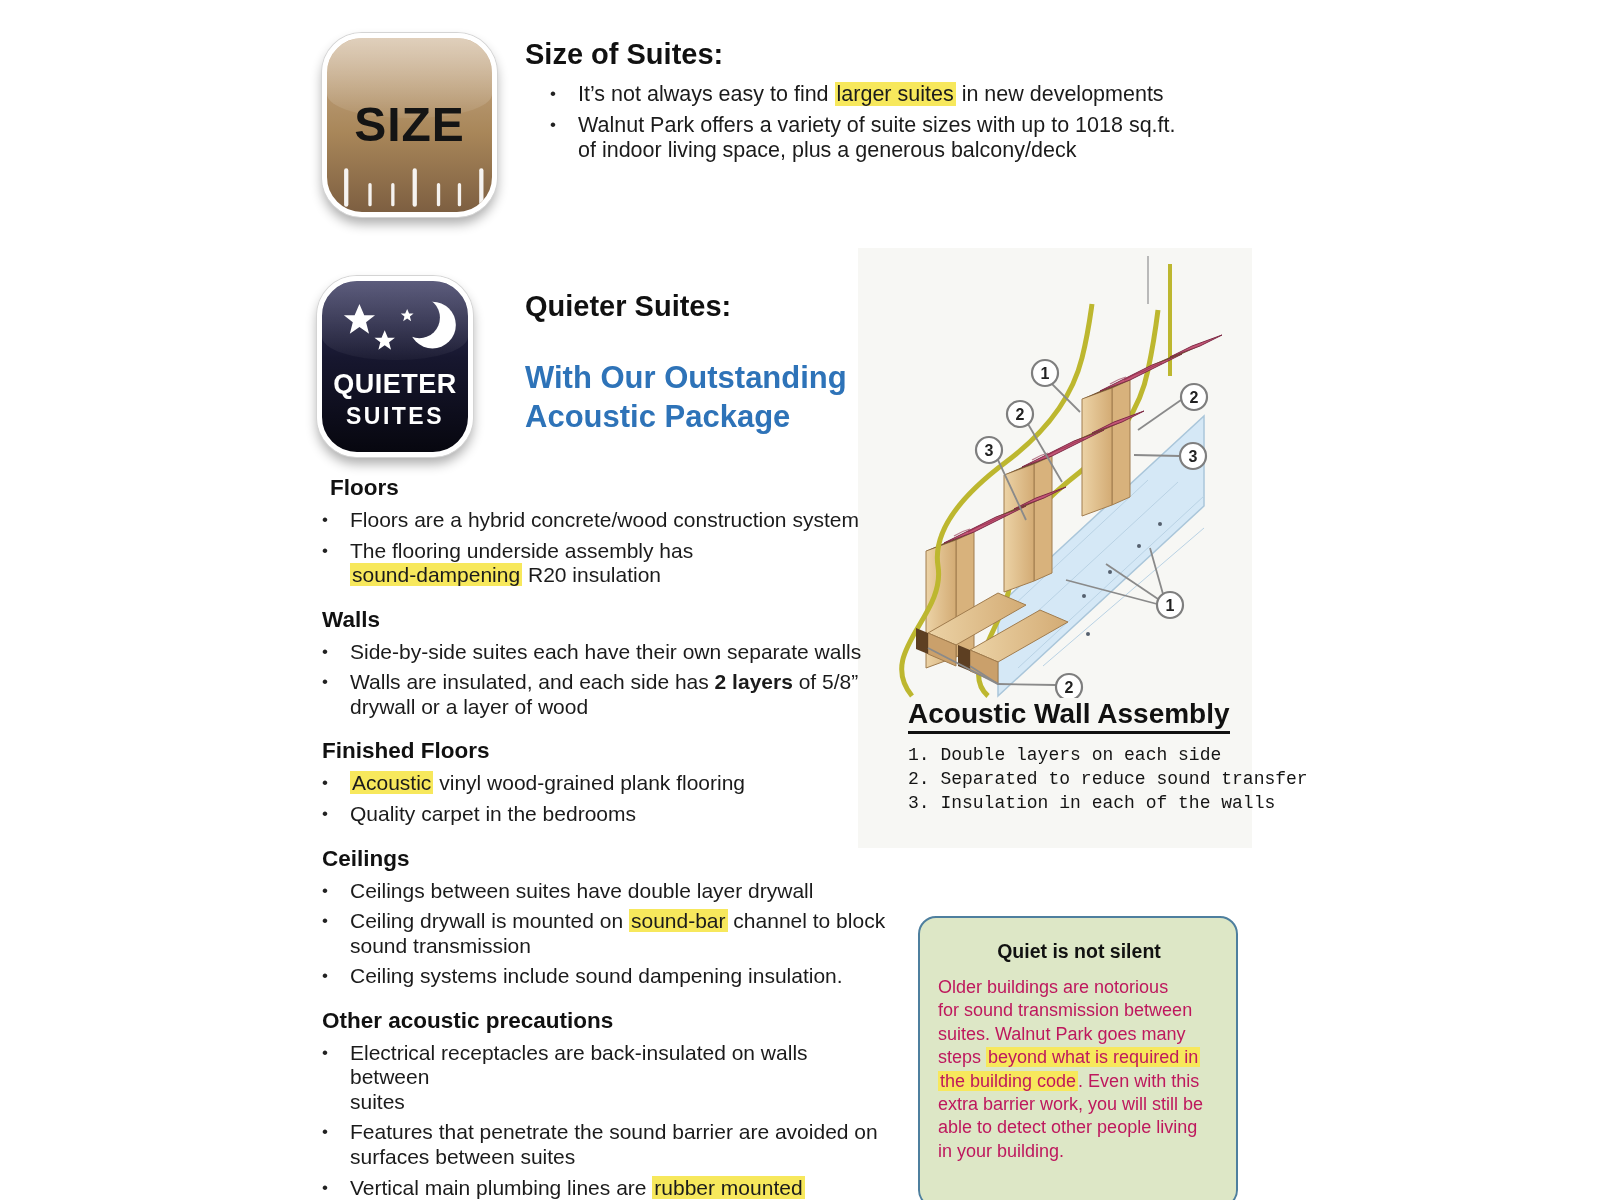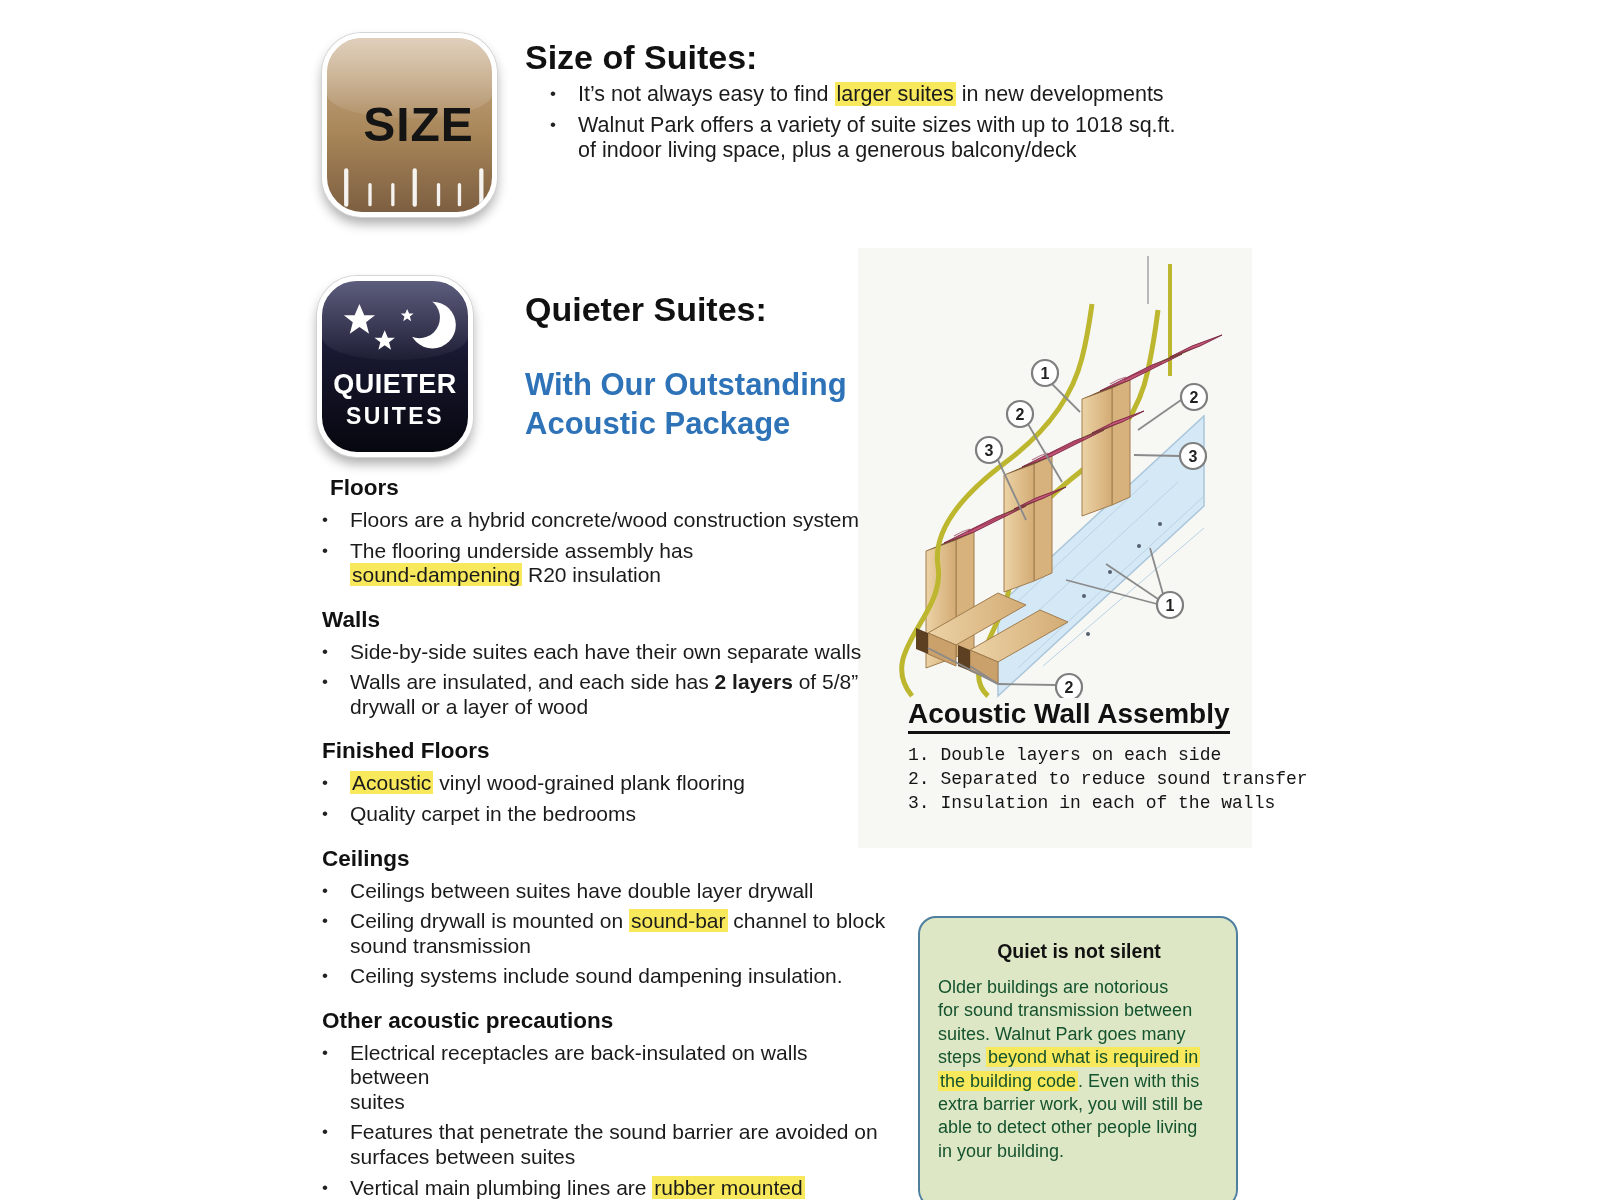--- a/index.html
+++ b/index.html
@@ -20,44 +20,44 @@
   .app-icon .gloss {
     position:absolute; left:0; top:0; right:0; height:46%;
     background:linear-gradient(rgba(255,255,255,.42), rgba(255,255,255,.05));
     border-radius:34px 34px 48% 48%/34px 34px 30% 30%;
     pointer-events:none;
   }
   .size-icon { left:322px; top:33px; width:175px; height:184px;
     background:linear-gradient(#c9ad8b, #a88659 55%, #7d5f41); }
   .size-icon .icon-label {
     position:absolute; width:100%; top:34%; text-align:center;
-    font-size:48px; font-weight:700; letter-spacing:1px; color:#141414;margin-left:9px;
+    font-size:48px; font-weight:700; letter-spacing:1px; color:#141414;
   }
   .size-icon svg.ruler { position:absolute; left:4px; right:4px; bottom:4px; height:60px; width:calc(100% - 8px); }
 
   .quieter-icon { left:317px; top:276px; width:156px; height:181px;
     background:linear-gradient(#34345c, #17172f 45%, #07070f); }
   .quieter-icon .gloss { background:linear-gradient(rgba(255,255,255,.20), rgba(255,255,255,.03)); }
   .quieter-icon svg.sky { position:absolute; left:0; top:0; width:100%; height:90px; }
   .quieter-icon .line1 {
     position:absolute; width:100%; top:88px; text-align:center;
     font-size:27px; font-weight:700; color:#fff; letter-spacing:.5px;
   }
   .quieter-icon .line2 {
     position:absolute; width:100%; top:122px; text-align:center;
     font-size:23px; font-weight:700; color:#fff; letter-spacing:2.5px;
   }
 
   
-  .h-main { position:absolute; font-size:34px; font-weight:700; color:#111; }
+  .h-main { position:absolute; font-size:29px; font-weight:700; color:#111; }
   .size-head { left:525px; top:38px; }
   .quieter-head { left:525px; top:290px; }
   .acoustic-subhead {
     position:absolute; left:525px; top:358px; font-size:31px; font-weight:700;
-    color:#2e73b8; line-height:1.26; white-space:pre-line;margin-top:7px;
+    color:#2e73b8; line-height:1.26; white-space:pre-line;
   }
   ul.blist { list-style:none; }
   ul.blist li { display:flex; margin-bottom:6px; }
   ul.blist .marker { flex:0 0 28px; font-size:17px; padding-top:2px; color:#222; }
   ul.blist .btext { white-space:pre-line; line-height:1.17; }
   .size-bullets { position:absolute; left:550px; top:82px; width:680px; font-size:21.5px; }
   .size-bullets li { margin-bottom:8px; }
 
   .groups { position:absolute; left:322px; top:474px; width:570px; }
   .groups h3 { font-size:22.5px; font-weight:700; line-height:1.2; margin:18px 0 7px 0; color:#111; }
@@ -76,21 +76,21 @@
   .legend { position:absolute; left:908px; top:744px; font-size:18px; line-height:1.32; color:#141414;font-family:Liberation Mono, monospace; }
 
   
   .quiet-box {
     position:absolute; left:918px; top:872px; width:320px; height:292px;
     background:#dde7c6; border:2px solid #4e7f9e; border-radius:18px;
     padding:22px 16px 0 18px;
     margin-top:44px;
   }
   .quiet-box .qtitle { text-align:center; font-size:19.5px; font-weight:700; margin-bottom:13px; color:#111; }
-  .quiet-box .qbody { font-size:18px; line-height:1.3; white-space:pre-line; color:#14532d; }
+  .quiet-box .qbody { font-size:18px; line-height:1.3; white-space:pre-line; color:#be185d; }
 </style>
 </head>
 <body>
 
 <div class="page">
 
   <div class="diagram-wash"></div>
 
   <div class="app-icon size-icon">
     <div class="gloss"></div>

